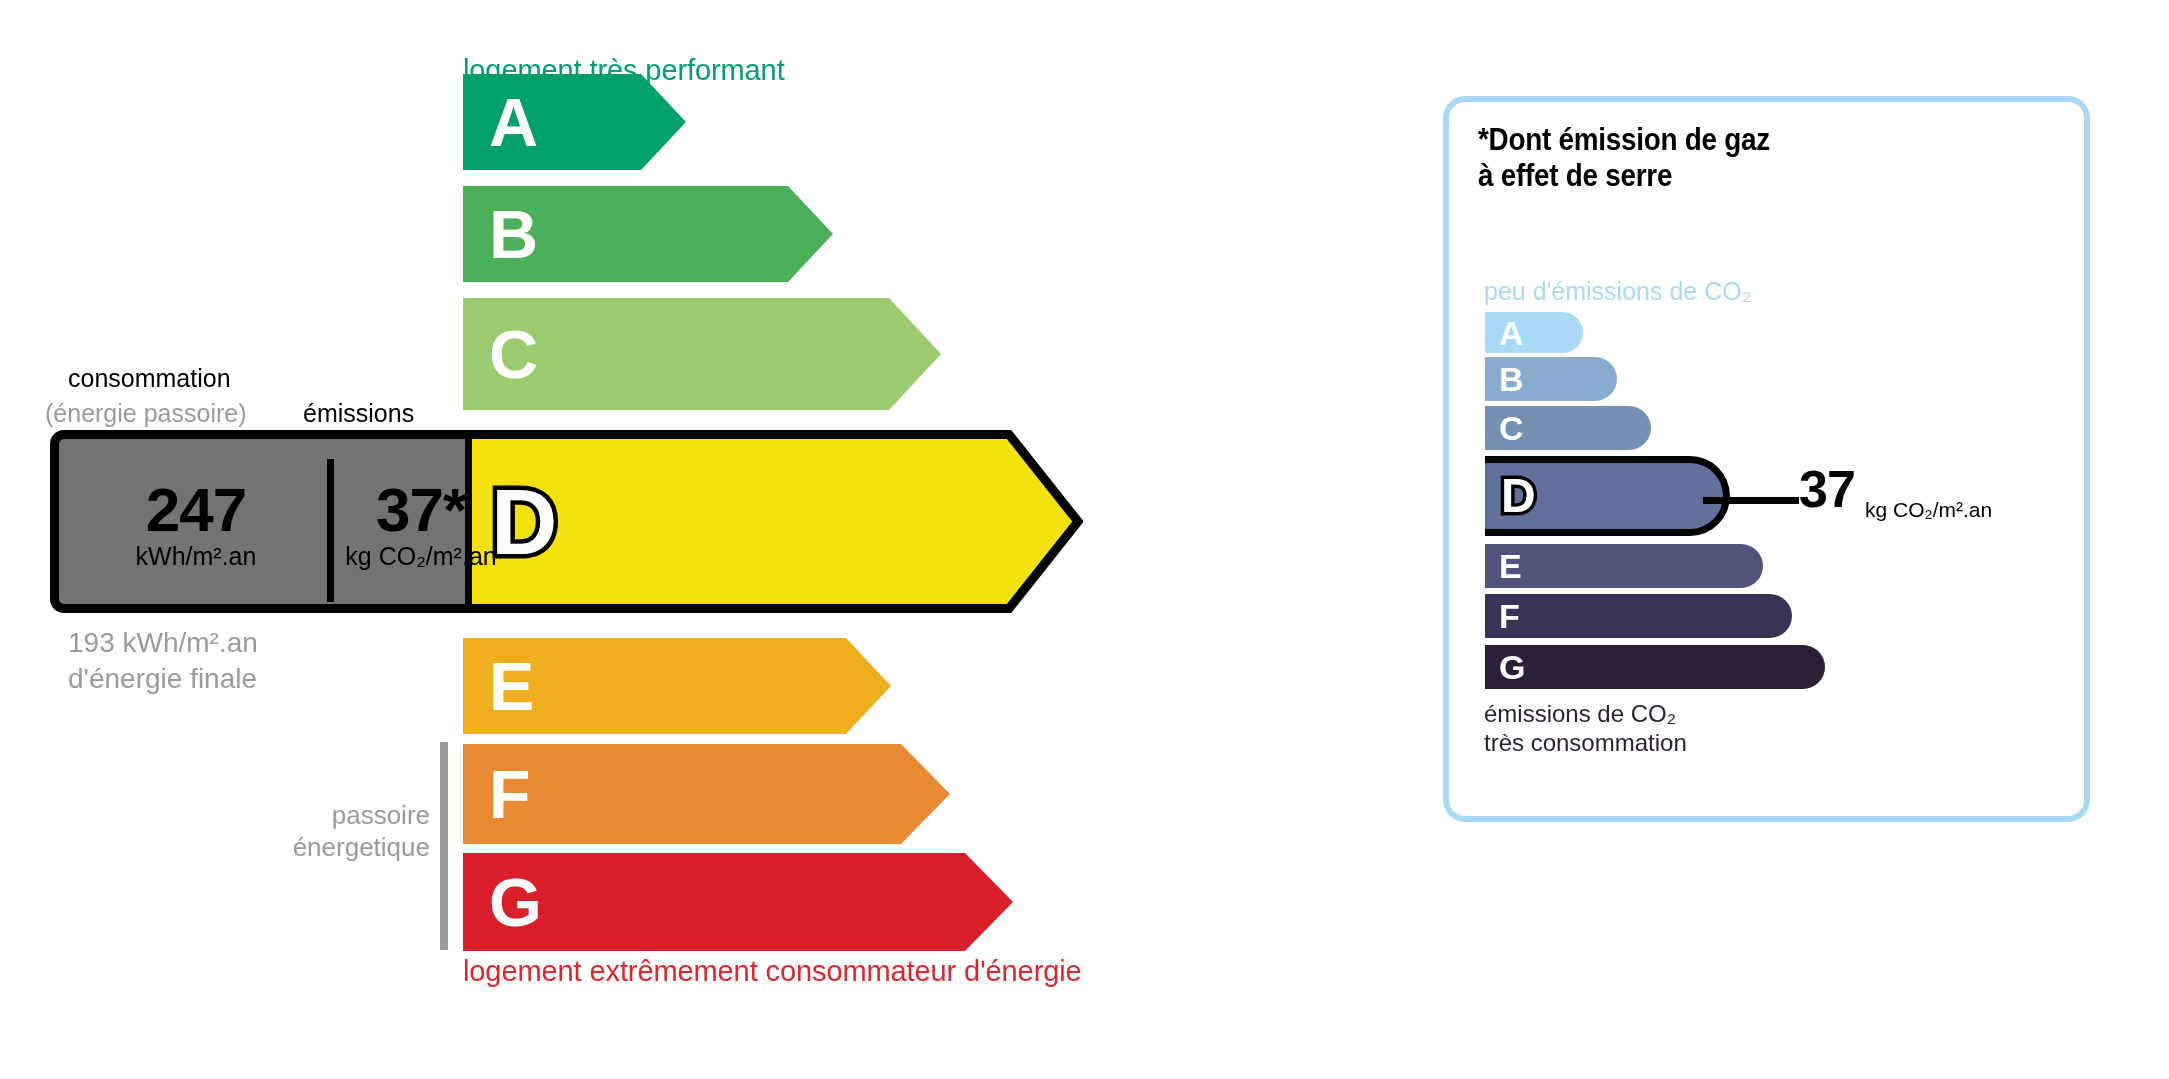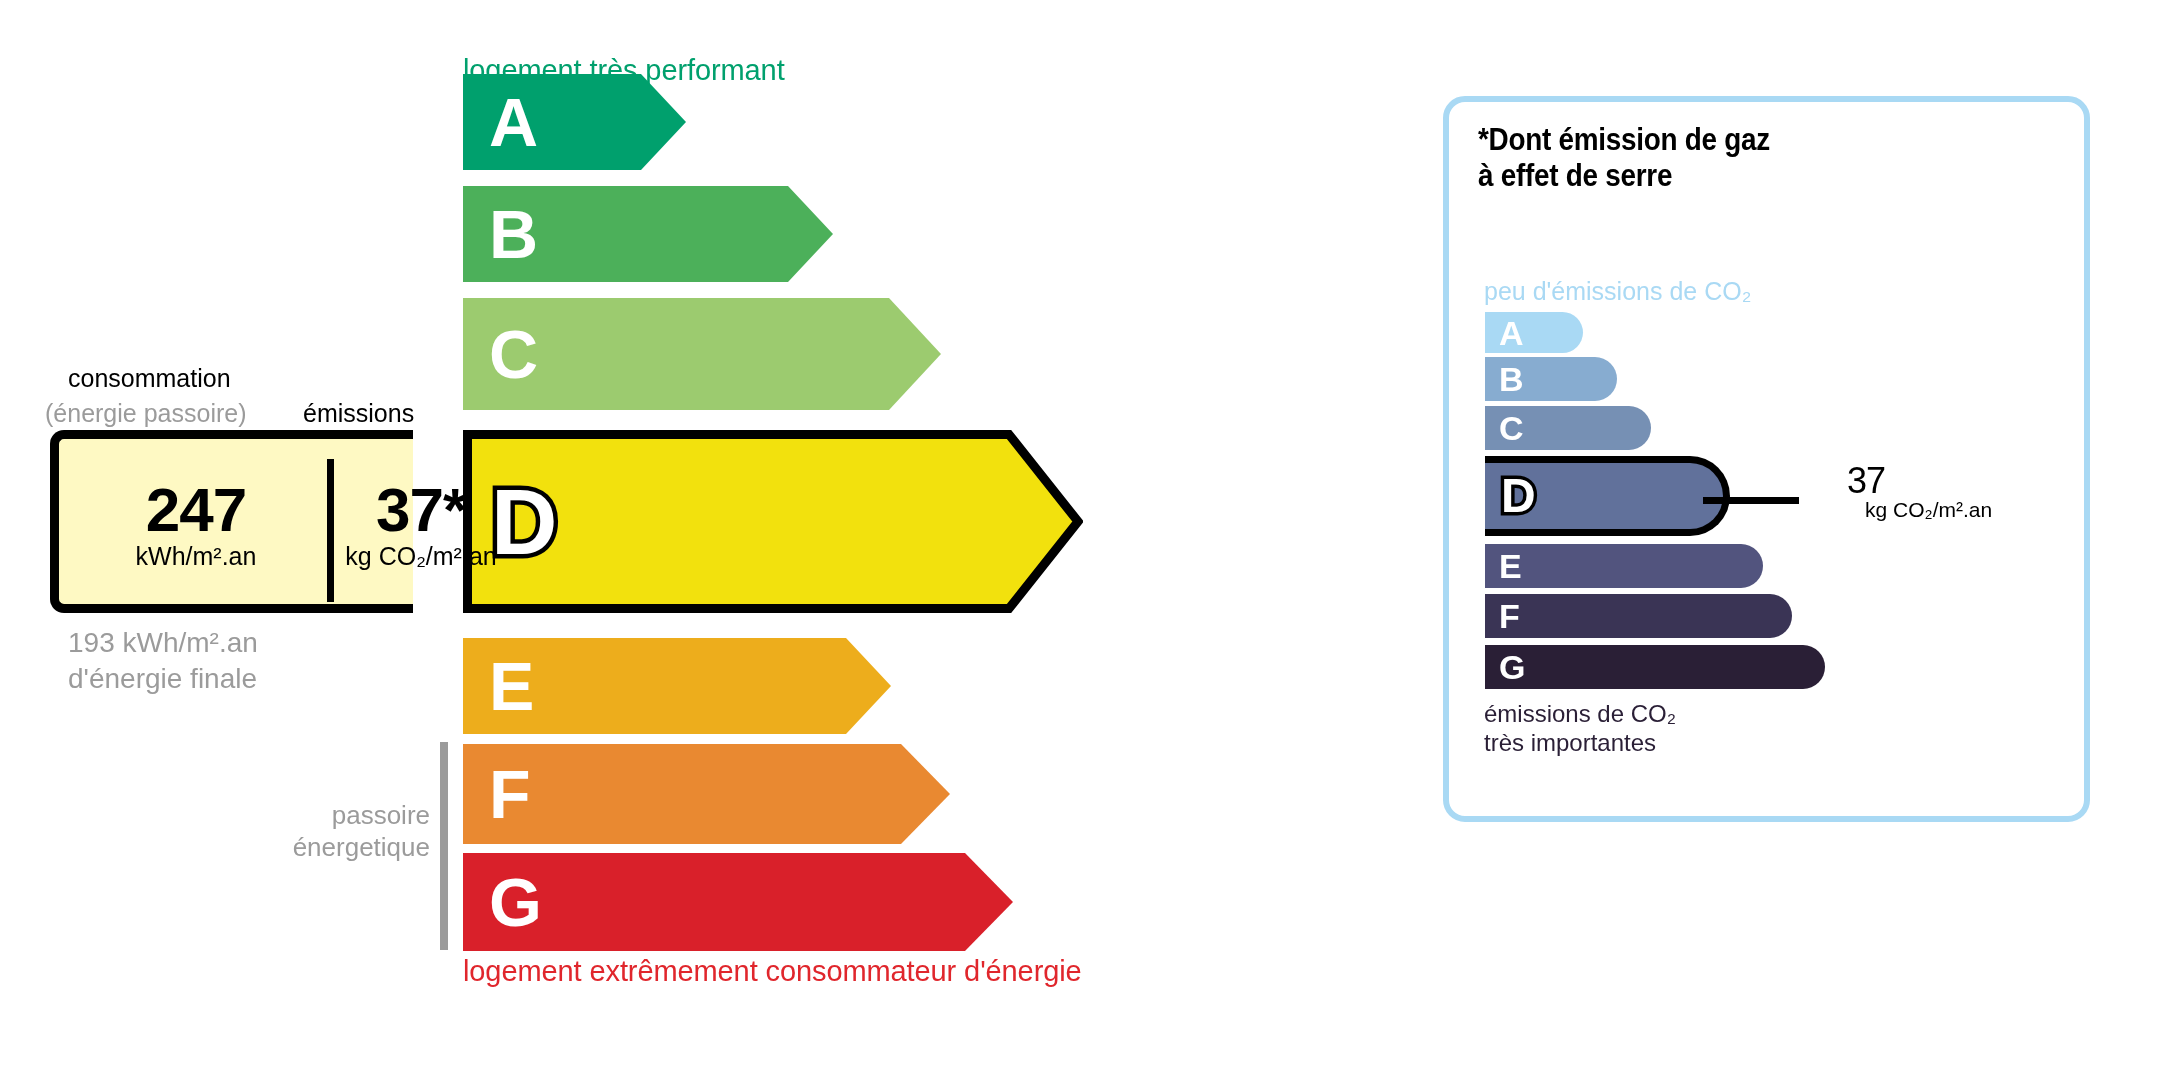--- a/index.html
+++ b/index.html
@@ -81,26 +81,26 @@
     color: #ffffff;
     -webkit-text-stroke: 9px #000000;
     paint-order: stroke fill;
   }
 
   
   .conso-box {
     position: absolute;
     left: 50px;
     top: 430px;
-    width: 363px;
+    width: 415px;
     height: 183px;
     border: 9px solid #000000;
     border-right: none;
     border-radius: 14px 0 0 14px;
-    background: #fef9c3;
+    background: #737373;
     box-sizing: border-box;
     z-index: 5;
   }
   .conso-divider {
     position: absolute;
     left: 268px;
     top: 20px;
     width: 7px;
     height: 143px;
     background: #000000;
@@ -257,26 +257,25 @@
     left: 1703px;
     top: 497px;
     width: 96px;
     height: 7px;
     background: #000000;
   }
   .ges-callout-val {
     position: absolute;
     left: 1799px;
     top: 463px;
-    font-size: 36px;
-    font-weight: normal;
+    font-size: 52px;
+    font-weight: bold;
     color: #000000;
     line-height: 1;
     letter-spacing: -1px;
-    margin-left: 48px;
   }
   .ges-callout-unit {
     position: absolute;
     left: 1865px;
     top: 499px;
     font-size: 21px;
     color: #000000;
     line-height: 1;
     white-space: nowrap;
   }
@@ -405,20 +404,20 @@
     <div class="gletter">F</div>
   </div>
 
   <div class="ges-band" style="top:645px; height:44px; width:340px;">
     <div class="gbar" style="width:340px; background:#2a1f36;"></div>
     <div class="gletter">G</div>
   </div>
 
   <div class="ges-bottom-label">
     <div>émissions de CO₂</div>
-    <div>très importantes</div>
+    <div>très consommation</div>
   </div>
 
   <div class="ges-callout-line"></div>
   <div class="ges-callout-val">37</div>
   <div class="ges-callout-unit">kg CO₂/m².an</div>
 
 </div>
 
 </body></html>

